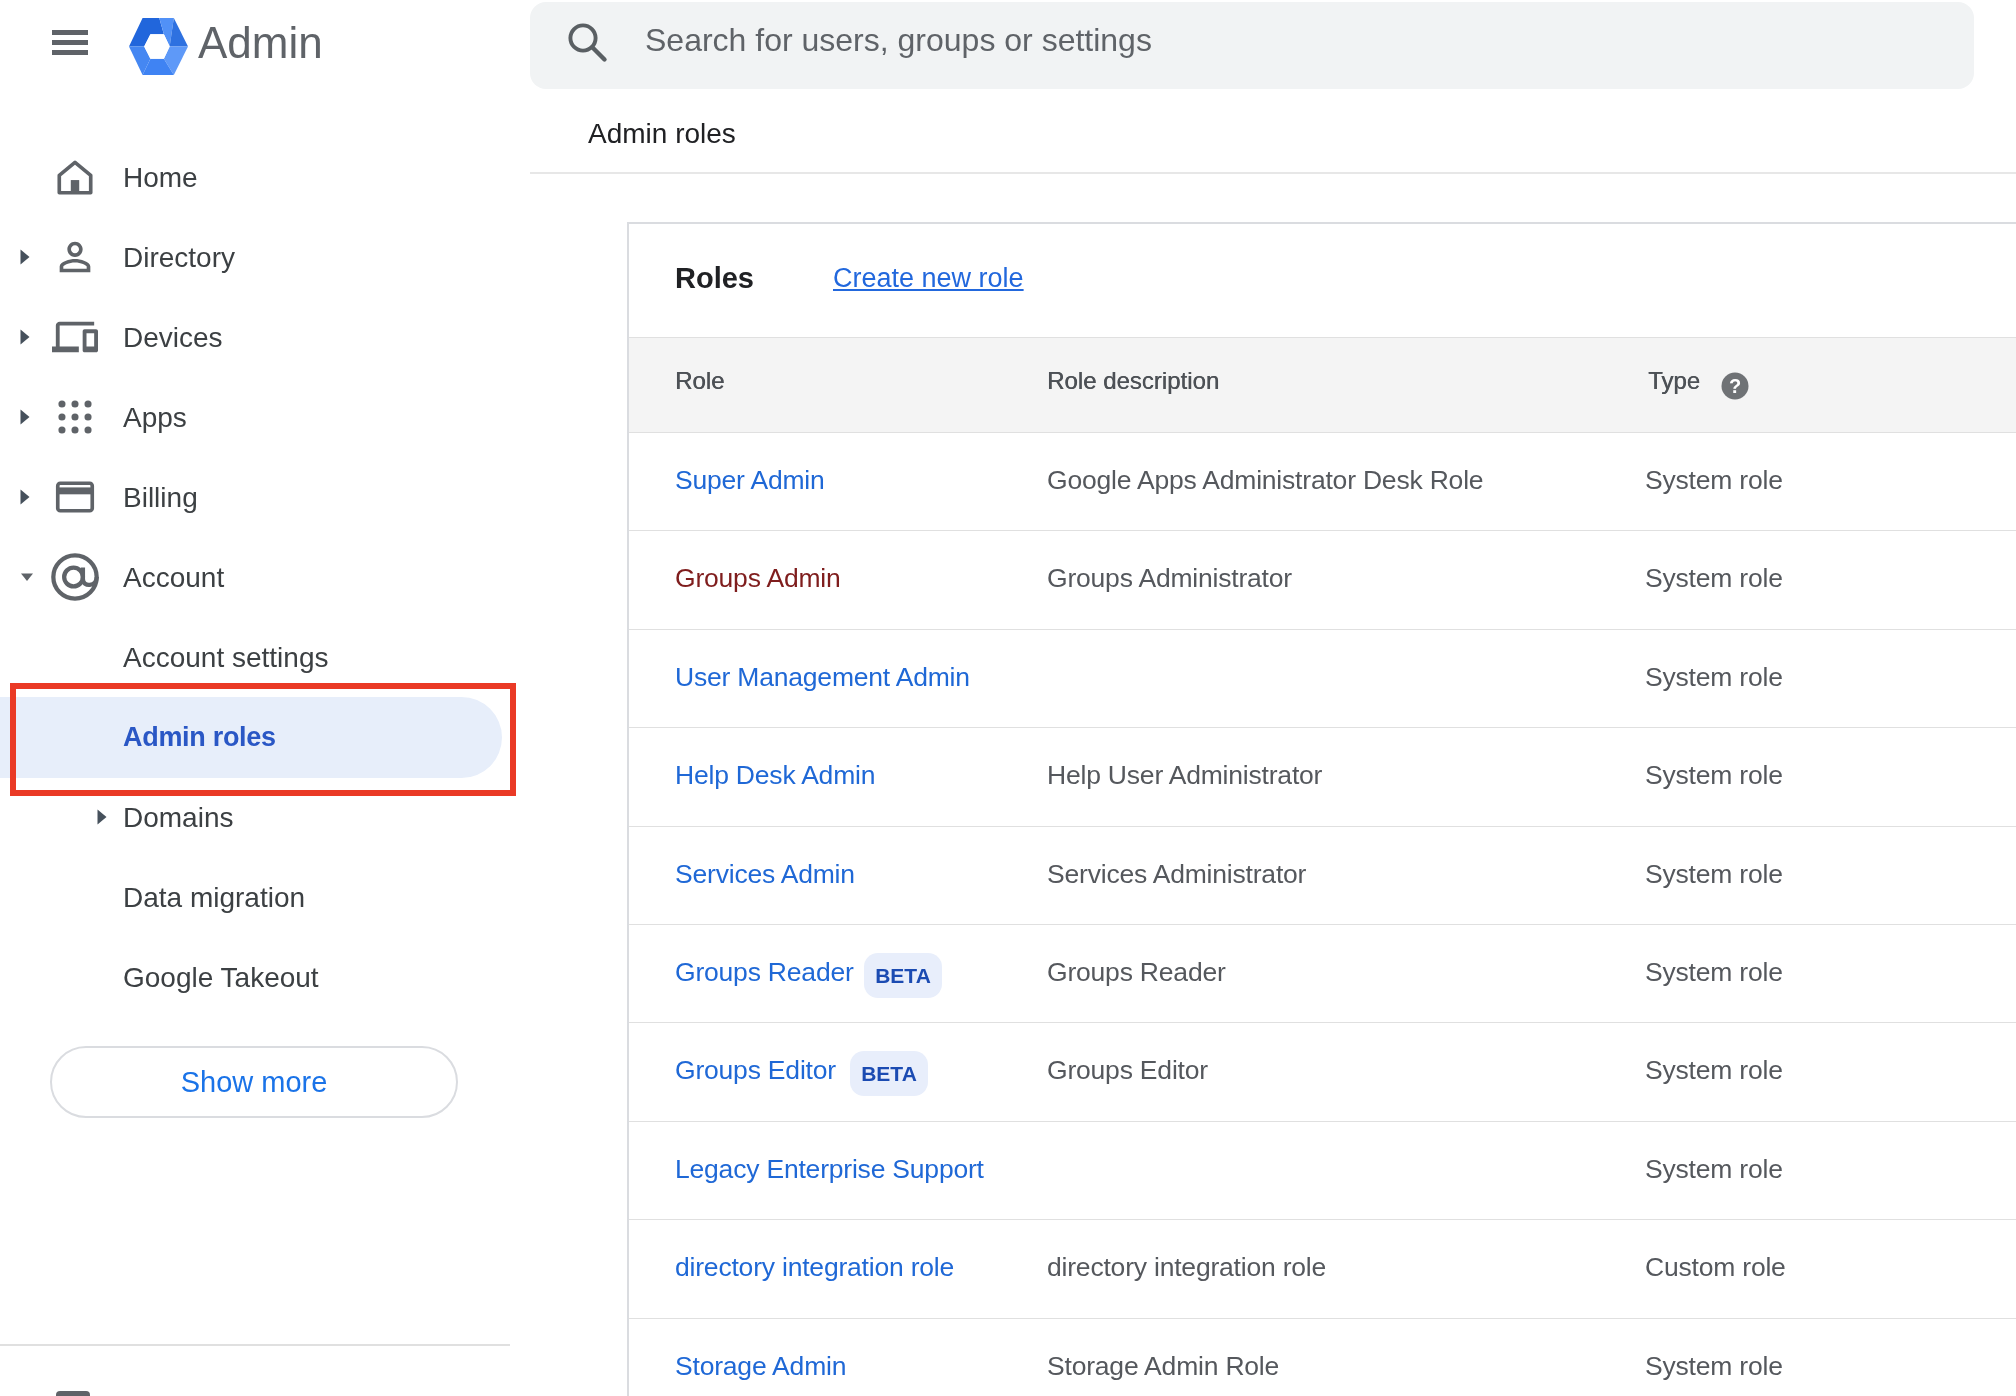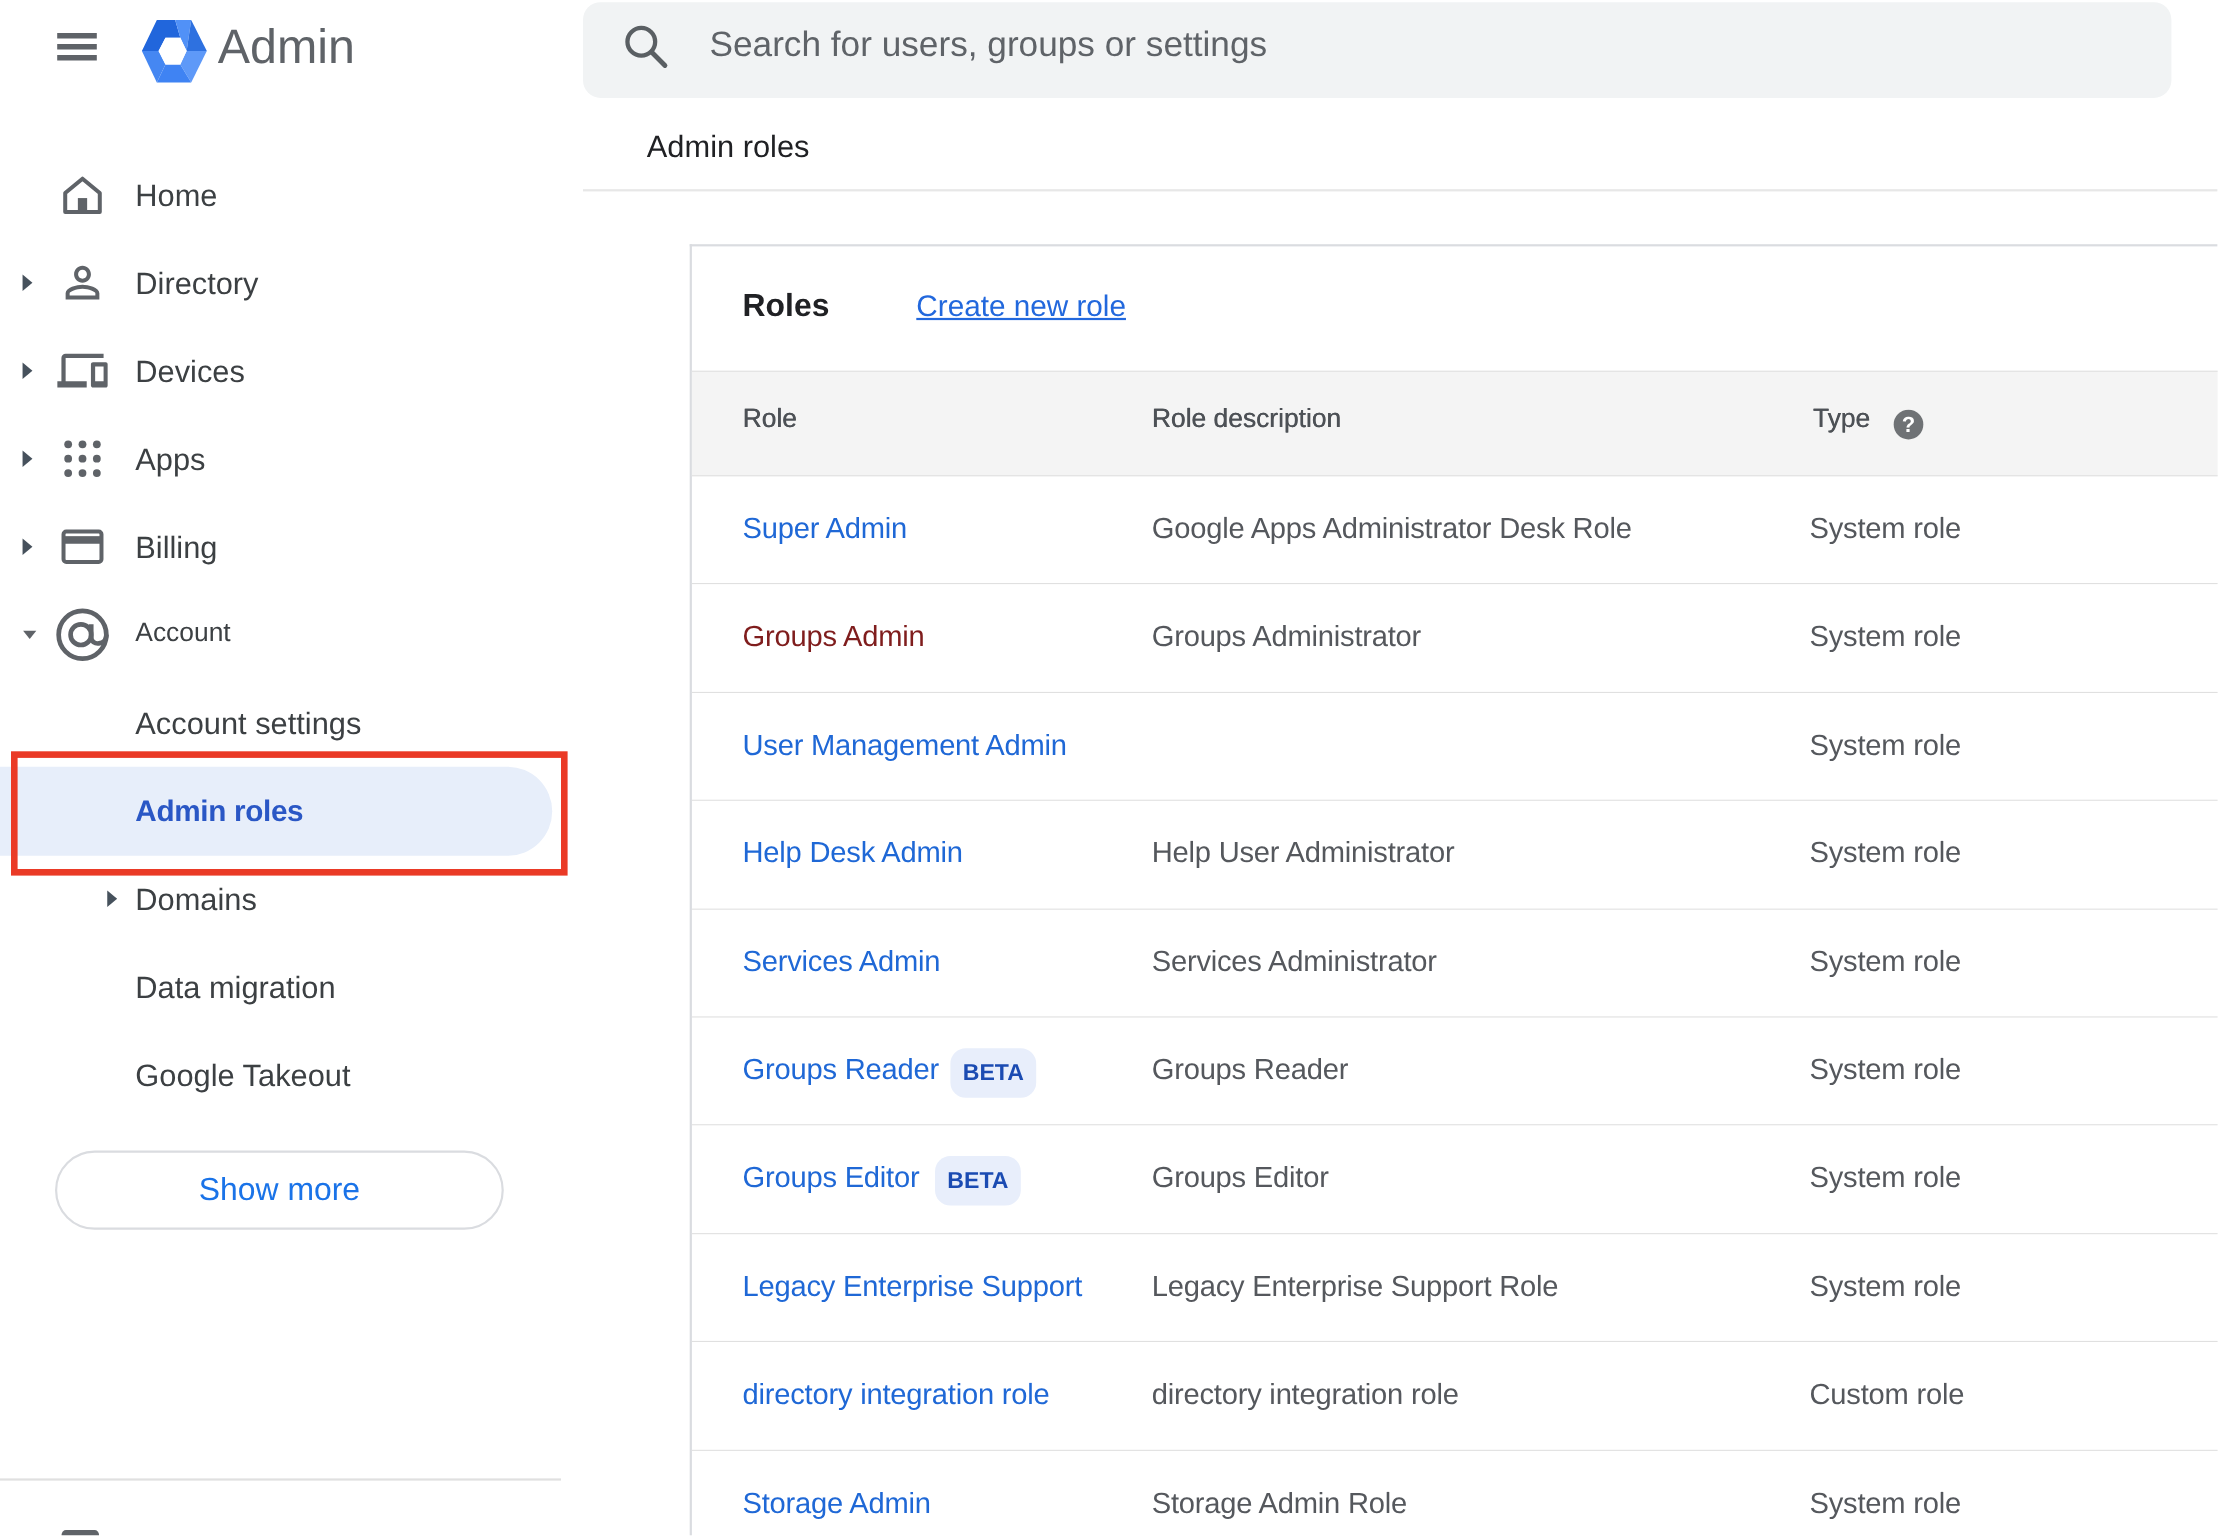--- a/index.html
+++ b/index.html
@@ -87,21 +87,21 @@
       </svg></div>
     <div class="abs" style="left:123px; top:482px; font-size:28px; color:#3c4043;">Billing</div>
     <svg class="abs" style="left:20px; top:572px;" width="14" height="10" viewBox="0 0 14 10">
       <polygon points="1,1.5 13,1.5 7,9" fill="#5f6368"></polygon>
     </svg>
     <div class="abs" style="left:50px; top:552px; width:50px; height:50px;"><svg width="50" height="50" viewBox="0 0 24 24">
         <circle cx="12" cy="12" r="10.4" fill="none" stroke="#5f6368" stroke-width="2.05"></circle>
         <circle cx="11.3" cy="12" r="4.5" fill="none" stroke="#5f6368" stroke-width="2.05"></circle>
         <path d="M15.8 7.4 V13 C15.8 17.2 22.45 16.6 22.45 12" fill="none" stroke="#5f6368" stroke-width="2.05"></path>
       </svg></div>
-    <div class="abs" style="left:123px; top:562px; font-size:24px; color:#3c4043;">Account</div>
+    <div class="abs" style="left:123px; top:562px; font-size:28px; color:#3c4043;">Account</div>
     <div class="abs" style="left:123px; top:642px; font-size:28px; color:#3c4043;">Account settings</div>
     <div class="abs" style="left:123px; top:722px; font-size:27px; letter-spacing:-0.3px; color:#2a57c5; font-weight:bold;">Admin roles</div>
     <svg class="abs" style="left:97px; top:809px;" width="10" height="16" viewBox="0 0 10 16">
       <polygon points="0.5,0.5 9.5,8 0.5,15.5" fill="#46515c"></polygon>
     </svg>
     <div class="abs" style="left:123px; top:802px; font-size:28px; color:#3c4043;">Domains</div>
     <div class="abs" style="left:123px; top:882px; font-size:28px; color:#3c4043;">Data migration</div>
     <div class="abs" style="left:123px; top:962px; font-size:28px; color:#3c4043;">Google Takeout</div>
   </div>
 
@@ -156,21 +156,20 @@
         <span style="position:absolute; left:1016px; top:32px; color:#55585d;">System role</span>
       </div>
       <div style="position:absolute; left:0; top:590.4000000000001px; width:1389px; height:98.4px; border-bottom:1.5px solid #e0e0e0; font-size:26.5px; letter-spacing:-0.2px;">
         <span style="position:absolute; left:46px; top:32px; color:#1f68d6;">Groups Editor</span>
         <span style="position:absolute; left:221px; top:28px; width:78px; height:45px; background:#e8eefb; border-radius:14px; text-align:center; line-height:45px; font-size:21px; letter-spacing:0; font-weight:bold; color:#1b4bb2;">BETA</span>
         <span style="position:absolute; left:418px; top:32px; color:#55585d;">Groups Editor</span>
         <span style="position:absolute; left:1016px; top:32px; color:#55585d;">System role</span>
       </div>
       <div style="position:absolute; left:0; top:688.8000000000001px; width:1389px; height:98.4px; border-bottom:1.5px solid #e0e0e0; font-size:26.5px; letter-spacing:-0.2px;">
         <span style="position:absolute; left:46px; top:32px; color:#1f68d6;">Legacy Enterprise Support</span>
-        <span style="position:absolute; left:418px; top:32px; color:#55585d;">Legacy Enterprise Support Role</span>
         <span style="position:absolute; left:1016px; top:32px; color:#55585d;">System role</span>
       </div>
       <div style="position:absolute; left:0; top:787.2px; width:1389px; height:98.4px; border-bottom:1.5px solid #e0e0e0; font-size:26.5px; letter-spacing:-0.2px;">
         <span style="position:absolute; left:46px; top:32px; color:#1f68d6;">directory integration role</span>
         <span style="position:absolute; left:418px; top:32px; color:#55585d;">directory integration role</span>
         <span style="position:absolute; left:1016px; top:32px; color:#55585d;">Custom role</span>
       </div>
       <div style="position:absolute; left:0; top:885.6px; width:1389px; height:98.4px; border-bottom:1.5px solid #e0e0e0; font-size:26.5px; letter-spacing:-0.2px;">
         <span style="position:absolute; left:46px; top:32px; color:#1f68d6;">Storage Admin</span>
         <span style="position:absolute; left:418px; top:32px; color:#55585d;">Storage Admin Role</span>

